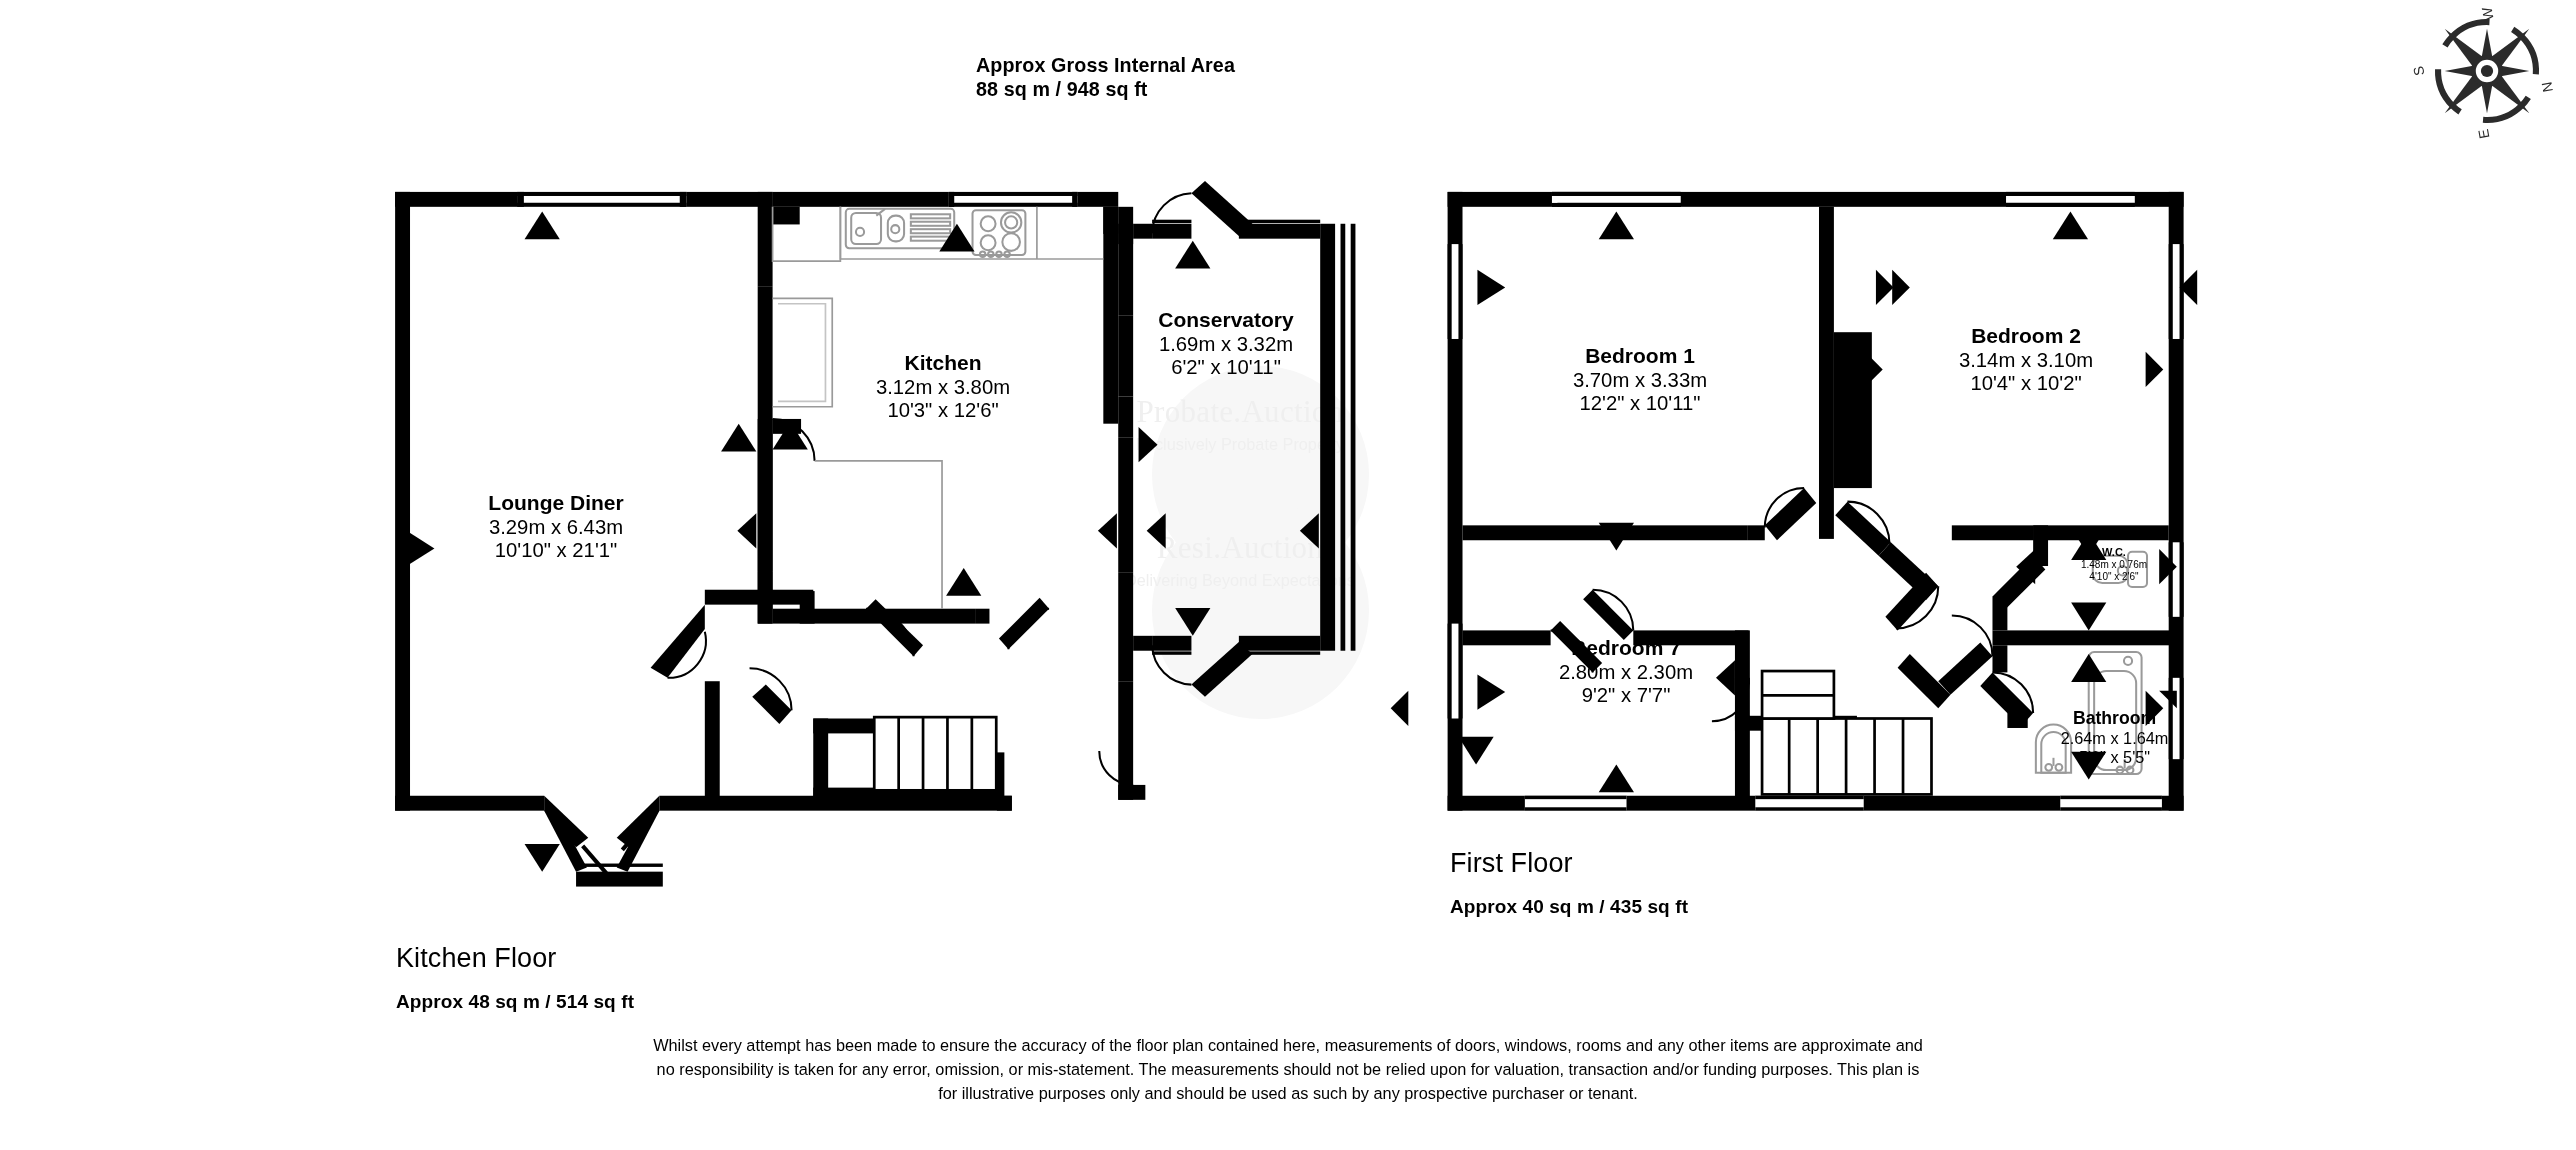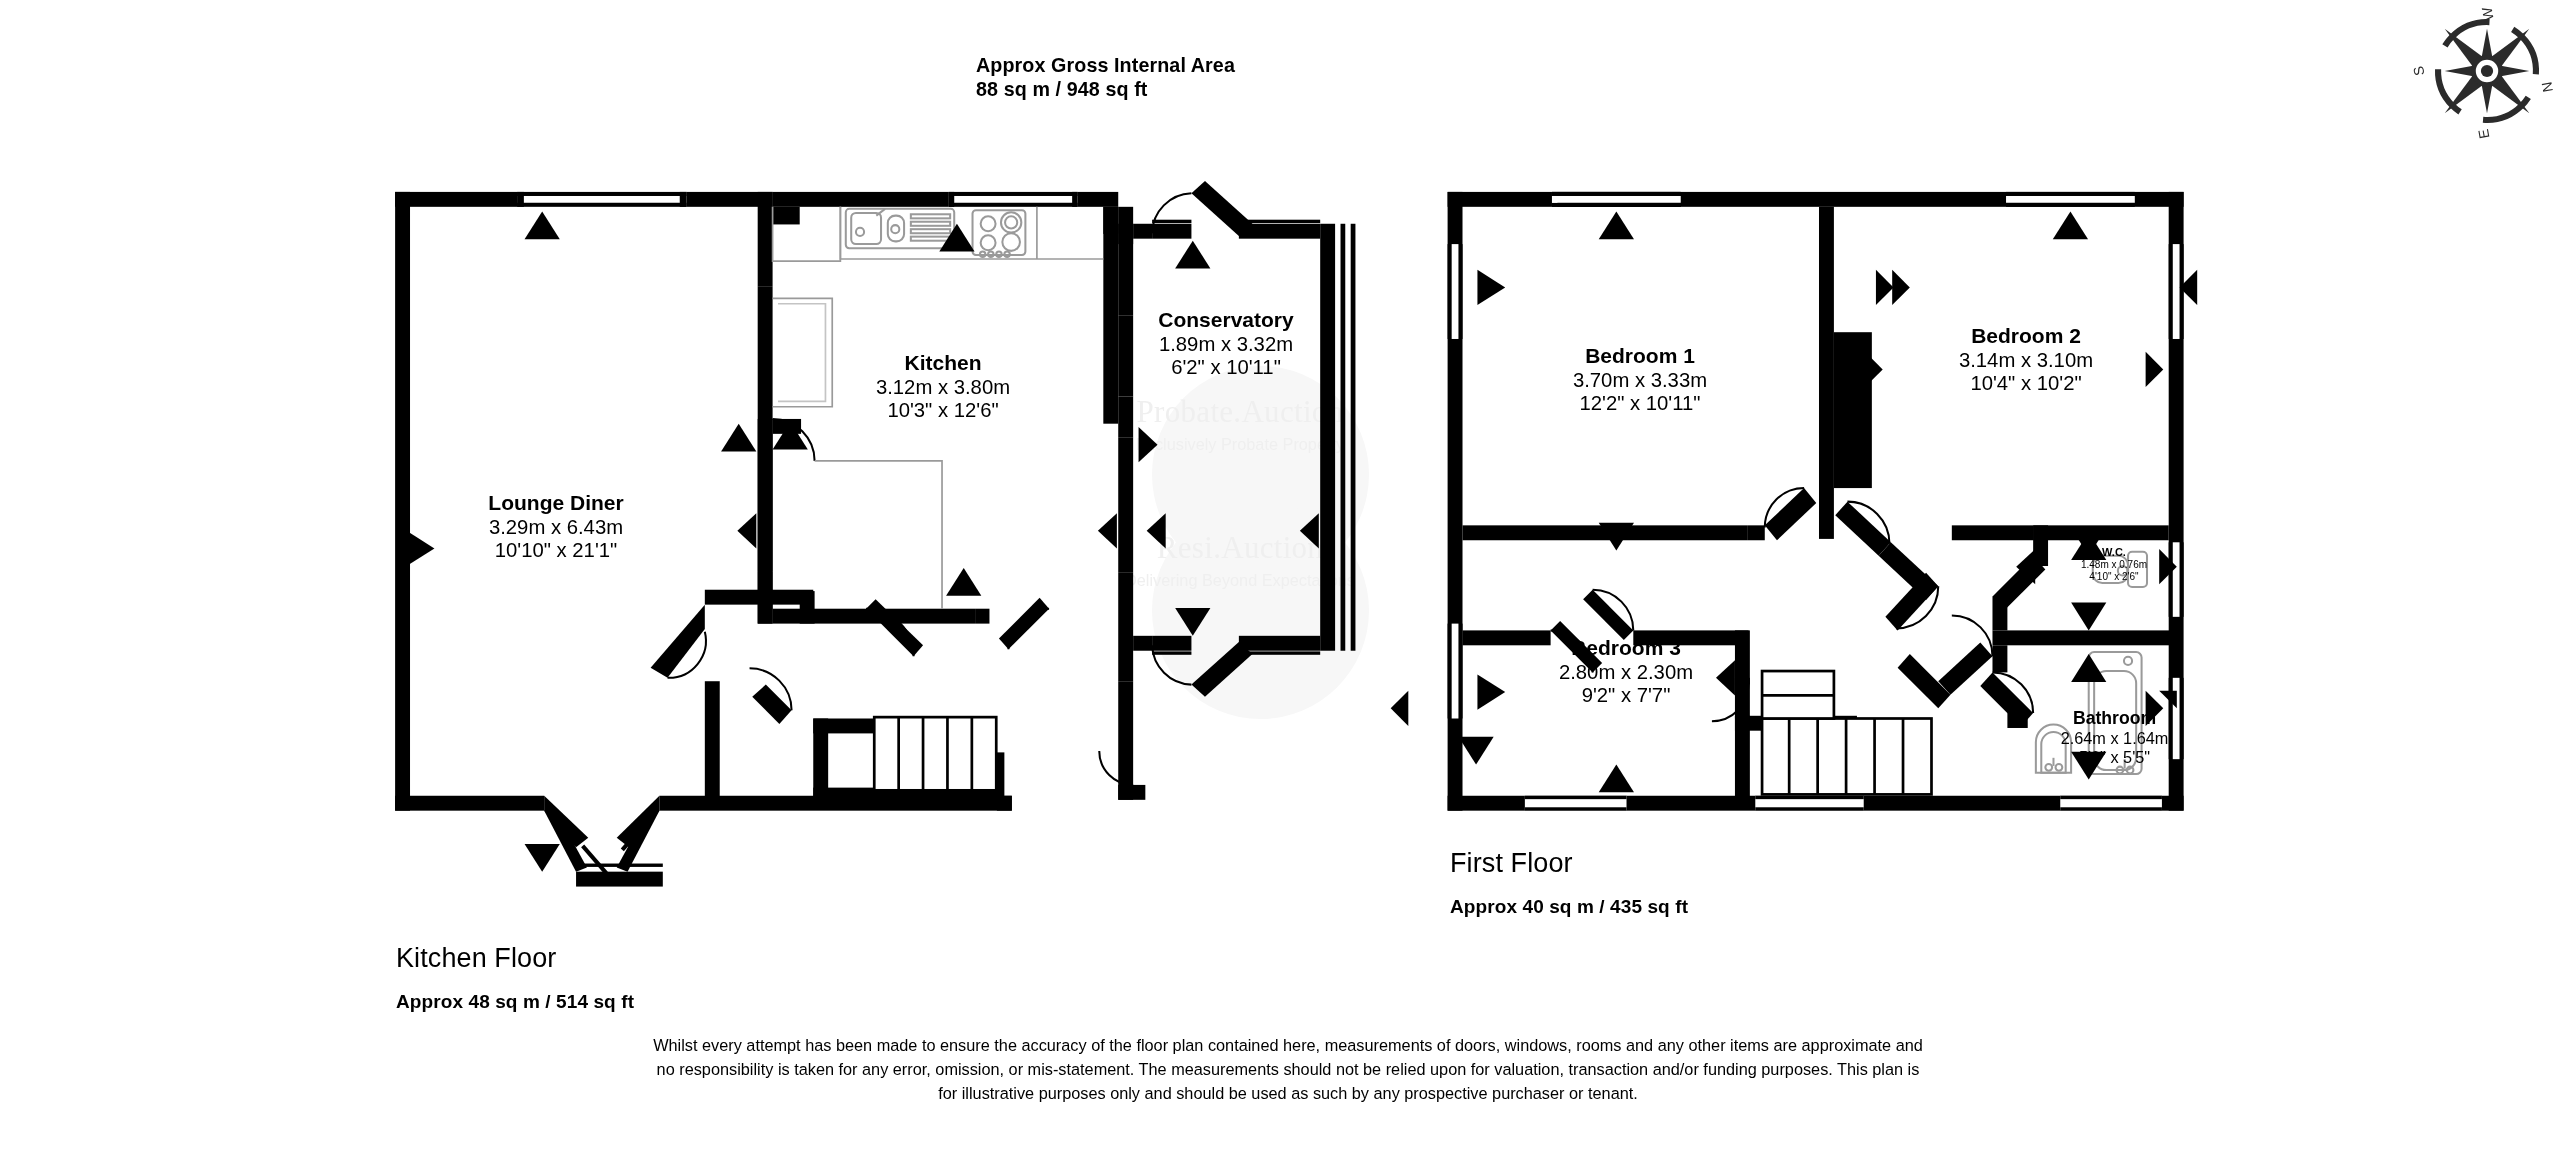--- a/index.html
+++ b/index.html
@@ -483,38 +483,38 @@
   </div>
 
   <div class="abs room-label" style="left:821px;top:351px;width:244px;">
     <div class="rl-name">Kitchen</div>
     <div class="rl-dim">3.12m x 3.80m</div>
     <div class="rl-dim">10'3" x 12'6"</div>
   </div>
 
   <div class="abs room-label" style="left:1111px;top:308px;width:230px;">
     <div class="rl-name">Conservatory</div>
-    <div class="rl-dim">1.89m x 3.32m</div>
+    <div class="rl-dim">1.69m x 3.32m</div>
     <div class="rl-dim">6'2" x 10'11"</div>
   </div>
 
   <div class="abs room-label" style="left:1518px;top:324px;width:244px;margin-top:20px;">
     <div class="rl-name">Bedroom 1</div>
     <div class="rl-dim">3.70m x 3.33m</div>
     <div class="rl-dim">12'2" x 10'11"</div>
   </div>
 
   <div class="abs room-label" style="left:1911px;top:324px;width:230px;">
     <div class="rl-name">Bedroom 2</div>
     <div class="rl-dim">3.14m x 3.10m</div>
     <div class="rl-dim">10'4" x 10'2"</div>
   </div>
 
   <div class="abs room-label" style="left:1511px;top:636px;width:230px;">
-    <div class="rl-name">Bedroom 3</div>
+    <div class="rl-name">Bedroom 7</div>
     <div class="rl-dim">2.80m x 2.30m</div>
     <div class="rl-dim">9'2" x 7'7"</div>
   </div>
 
   <div class="abs room-label tiny" style="left:2053px;top:546px;width:122px;">
     <div class="rl-name">W.C.</div>
     <div class="rl-dim">1.48m x 0.76m</div>
     <div class="rl-dim">4'10" x 2'6"</div>
   </div>
 

